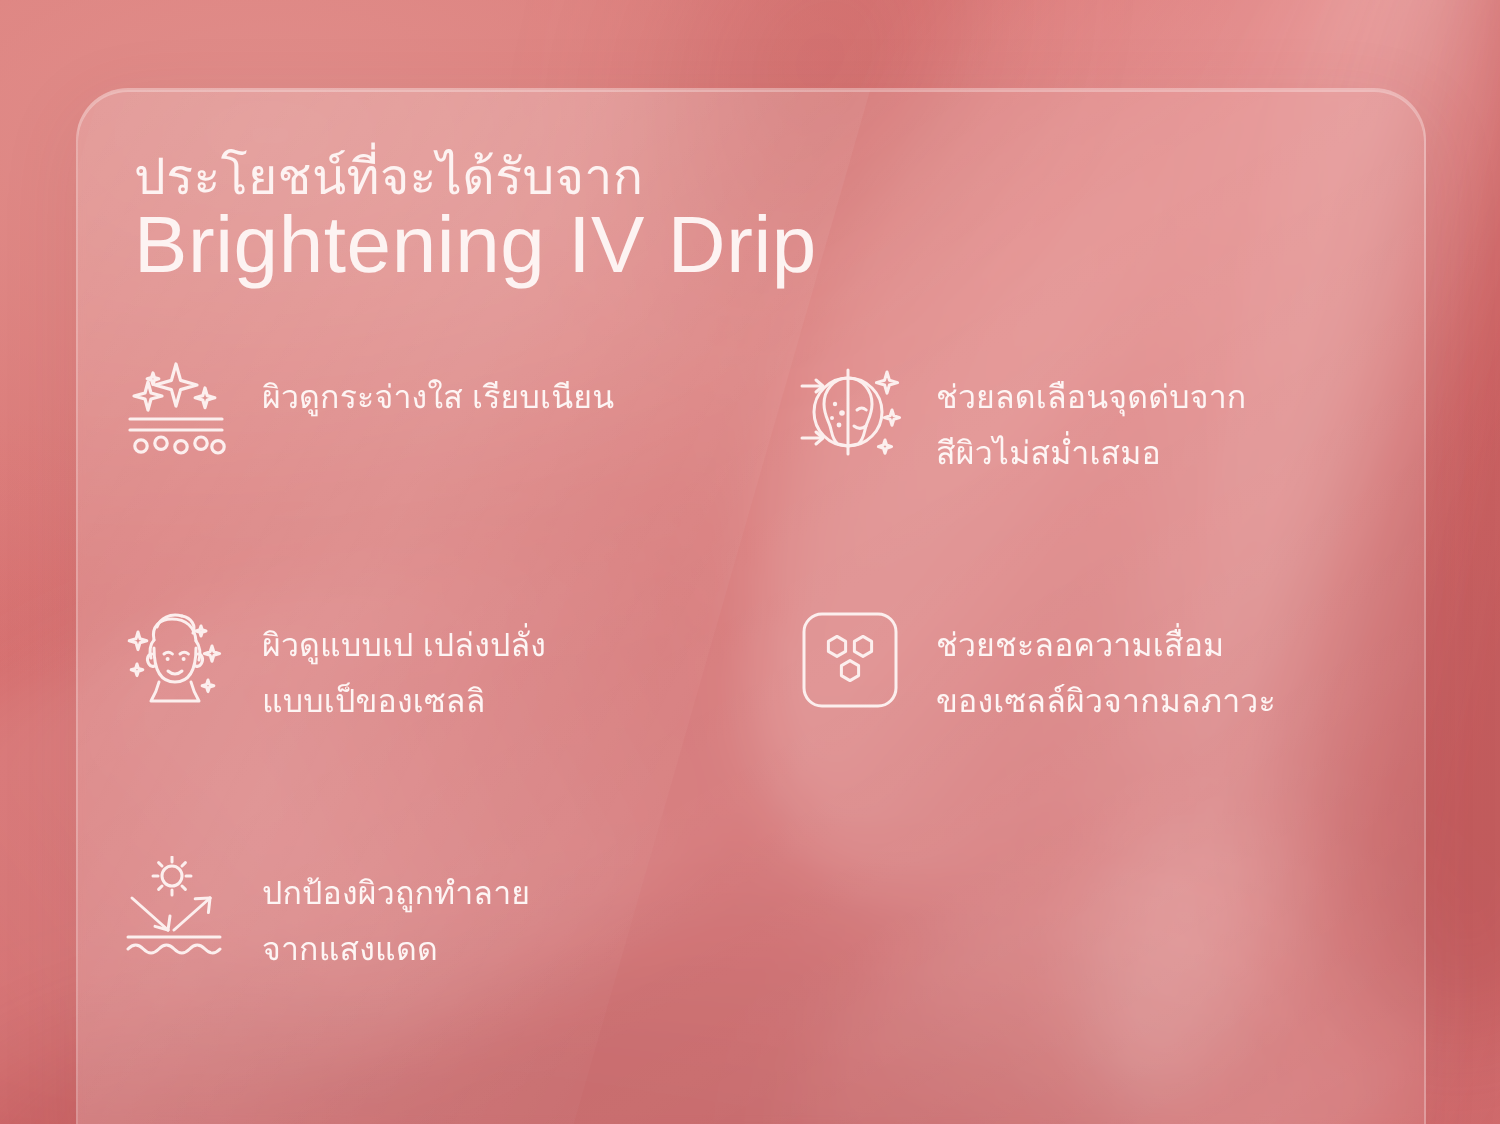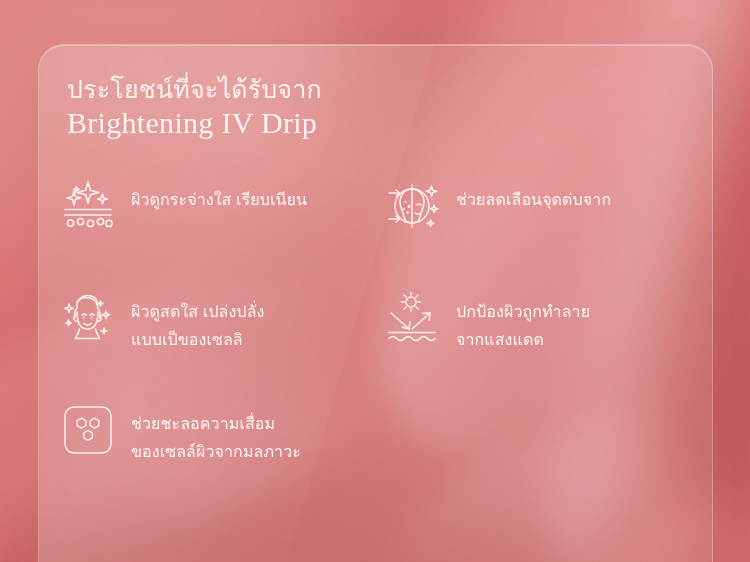--- a/index.html
+++ b/index.html
@@ -133,40 +133,41 @@
   }
   .title-th {
     font-family: "Liberation Sans", "DejaVu Sans", sans-serif;
     font-size: 25px;
     line-height: 30px;
     font-weight: 400;
     letter-spacing: .2px;
     white-space: nowrap;
   }
   .title-en {
-    font-family: Liberation Serif, serif;
-    font-size: 30px;
+    font-family: Liberation Sans, sans-serif;
+    font-size: 40px;
     line-height: 36px;
     font-weight: 400;
     letter-spacing: .3px;
     margin-top: 1px;
     white-space: nowrap;
   }
 
   
   #benefits-grid {
     position: absolute;
     left: 20px;
     top: 124px;
     width: 640px;
     display: grid;
     grid-template-columns: 325px 315px;
     grid-auto-rows: 112px;
     column-gap: 0;
     row-gap: 0;
+    gap: 12px;
   }
 
   .benefit-item {
     display: flex;
     align-items: flex-start;
     gap: 14px;
     padding-top: 8px;
   }
 
   .benefit-icon {
@@ -252,20 +253,21 @@
           <path d="M11 11 L14.5 14 L11 17"></path>
           <line x1="4" y1="40" x2="14" y2="40"></line>
           <path d="M11 37 L14.5 40 L11 43"></path>
           <path d="M46.5 7 L47.7 11.1 L51.8 12.3 L47.7 13.5 L46.5 17.6 L45.3 13.5 L41.2 12.3 L45.3 11.1 Z"></path>
           <path d="M49 26 L49.9 28.9 L52.8 29.8 L49.9 30.7 L49 33.6 L48.1 30.7 L45.2 29.8 L48.1 28.9 Z"></path>
           <path d="M45.5 41 L46.3 43.5 L48.8 44.3 L46.3 45.1 L45.5 47.6 L44.7 45.1 L42.2 44.3 L44.7 43.5 Z"></path>
         </svg>
       </div>
       <div class="benefit-text">
         <span class="benefit-line">ช่วยลดเลือนจุดด่บจาก</span>
+        <span class="benefit-line">สีผิวไม่สม่ำเสมอ</span>
       </div>
     </div>
 
     <div class="benefit-item">
       <div class="benefit-icon">
         <svg width="54" height="54" viewBox="0 0 54 54" fill="none" stroke="currentColor" stroke-width="1.5" stroke-linecap="round" stroke-linejoin="round">
           <path d="M30 5 C24 3.5 19 6 17.5 10.5"></path>
           <path d="M30 5 C35 6 37 10 35.5 13.5"></path>
           <path d="M16 17 C14.5 10 19 6.5 25 6.5 C32 6.5 36.5 10.5 37 17.5"></path>
           <path d="M16 17 C14 19 13.5 23 14.5 26"></path>
@@ -280,22 +282,37 @@
           <circle cx="30.8" cy="26.5" r="1" fill="currentColor" stroke="none"></circle>
           <path d="M23 32.5 q3.5 3 7 0"></path>
           <path d="M8 13 L9 16.4 L12.4 17.4 L9 18.4 L8 21.8 L7 18.4 L3.6 17.4 L7 16.4 Z"></path>
           <path d="M45 20 L45.9 22.9 L48.8 23.8 L45.9 24.7 L45 27.6 L44.1 24.7 L41.2 23.8 L44.1 22.9 Z"></path>
           <path d="M7.5 29 L8.2 31.2 L10.4 31.9 L8.2 32.6 L7.5 34.8 L6.8 32.6 L4.6 31.9 L6.8 31.2 Z"></path>
           <path d="M43 37 L43.7 39.2 L45.9 39.9 L43.7 40.6 L43 42.8 L42.3 40.6 L40.1 39.9 L42.3 39.2 Z"></path>
           <path d="M39.5 10 L40.1 11.9 L42 12.5 L40.1 13.1 L39.5 15 L38.9 13.1 L37 12.5 L38.9 11.9 Z"></path>
         </svg>
       </div>
       <div class="benefit-text">
-        <span class="benefit-line">ผิวดูสดใส เปล่งปลั่ง</span>
+        <span class="benefit-line">ผิวดูแบบเป เปล่งปลั่ง</span>
         <span class="benefit-line">แบบเป็ของเซลลิ</span>
+      </div>
+    </div>
+
+    <div class="benefit-item">
+      <div class="benefit-icon">
+        <svg width="50" height="50" viewBox="0 0 50 50" fill="none" stroke="currentColor" stroke-width="1.5" stroke-linecap="round" stroke-linejoin="round">
+          <rect x="2" y="2" width="46" height="46" rx="9"></rect>
+          <path d="M18.5 13.2 L22.8 15.7 L22.8 20.7 L18.5 23.2 L14.2 20.7 L14.2 15.7 Z"></path>
+          <path d="M31.5 13.2 L35.8 15.7 L35.8 20.7 L31.5 23.2 L27.2 20.7 L27.2 15.7 Z"></path>
+          <path d="M25 25.3 L29.3 27.8 L29.3 32.8 L25 35.3 L20.7 32.8 L20.7 27.8 Z"></path>
+        </svg>
+      </div>
+      <div class="benefit-text">
+        <span class="benefit-line">ช่วยชะลอความเสื่อม</span>
+        <span class="benefit-line">ของเซลล์ผิวจากมลภาวะ</span>
       </div>
     </div>
 
     <div class="benefit-item">
       <div class="benefit-icon">
         <svg width="56" height="52" viewBox="0 0 56 52" fill="none" stroke="currentColor" stroke-width="1.5" stroke-linecap="round" stroke-linejoin="round">
           <circle cx="26" cy="10" r="5"></circle>
           <line x1="26" y1="0.5" x2="26" y2="3"></line>
           <line x1="26" y1="17" x2="26" y2="19.5"></line>
           <line x1="16.5" y1="10" x2="19" y2="10"></line>
@@ -313,29 +330,14 @@
           <line x1="4" y1="40.5" x2="50" y2="40.5"></line>
           <path d="M4 46.5 q3.8 -4 7.7 0 q3.8 4 7.7 0 q3.8 -4 7.7 0 q3.8 4 7.7 0 q3.8 -4 7.7 0 q3.8 4 7.5 0"></path>
         </svg>
       </div>
       <div class="benefit-text">
         <span class="benefit-line">ปกป้องผิวถูกทำลาย</span>
         <span class="benefit-line">จากแสงแดด</span>
       </div>
     </div>
 
-    <div class="benefit-item">
-      <div class="benefit-icon">
-        <svg width="50" height="50" viewBox="0 0 50 50" fill="none" stroke="currentColor" stroke-width="1.5" stroke-linecap="round" stroke-linejoin="round">
-          <rect x="2" y="2" width="46" height="46" rx="9"></rect>
-          <path d="M18.5 13.2 L22.8 15.7 L22.8 20.7 L18.5 23.2 L14.2 20.7 L14.2 15.7 Z"></path>
-          <path d="M31.5 13.2 L35.8 15.7 L35.8 20.7 L31.5 23.2 L27.2 20.7 L27.2 15.7 Z"></path>
-          <path d="M25 25.3 L29.3 27.8 L29.3 32.8 L25 35.3 L20.7 32.8 L20.7 27.8 Z"></path>
-        </svg>
-      </div>
-      <div class="benefit-text">
-        <span class="benefit-line">ช่วยชะลอความเสื่อม</span>
-        <span class="benefit-line">ของเซลล์ผิวจากมลภาวะ</span>
-      </div>
-    </div>
-
   </div>
 </div>
 
 </body></html>

